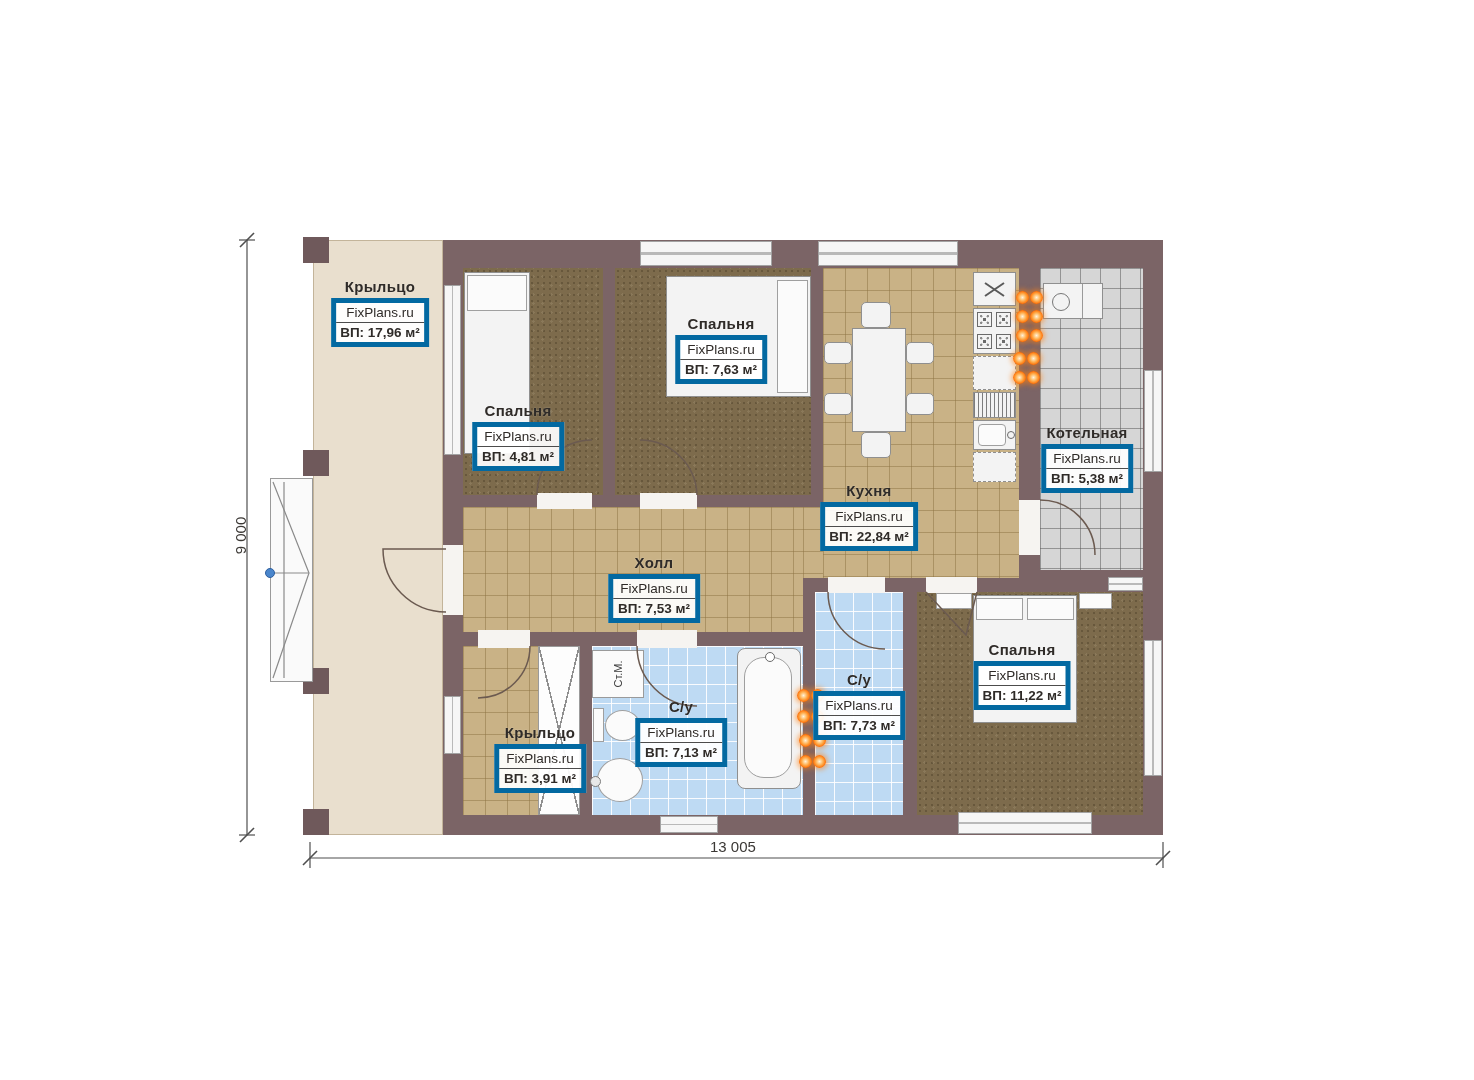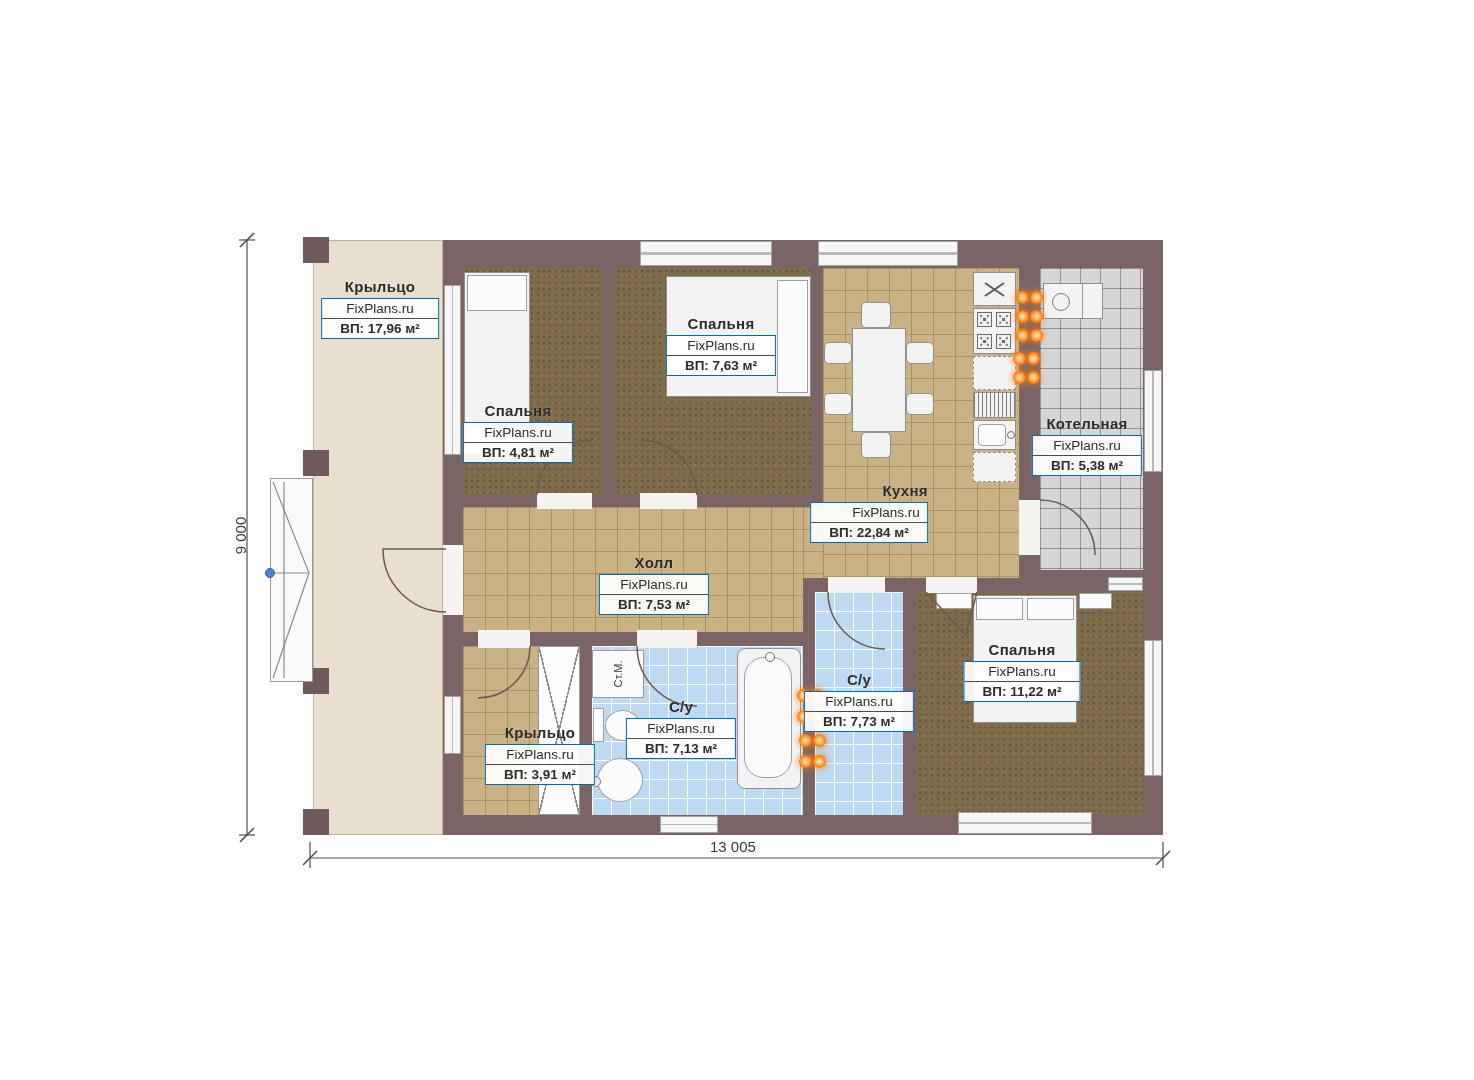--- a/index.html
+++ b/index.html
@@ -50,23 +50,23 @@
       radial-gradient(circle at 75% 75%,#8a8a8a 1px,transparent 1.5px);}
   .glow-pair{display:flex;gap:1px;}
   .glow{width:13px;height:13px;border-radius:50%;
     background:radial-gradient(circle,#fff3da 0%,#ffb254 38%,#ff7207 68%,rgba(255,114,7,0) 100%);
     box-shadow:0 0 5px 2px rgba(255,128,16,.55);}
 
   
   .room-label{position:absolute;transform:translateX(-50%);text-align:center;color:#2f2b28;}
   .room-name{font-size:15px;font-weight:bold;letter-spacing:.3px;white-space:nowrap;margin-bottom:3px;
     text-shadow:0 0 2px rgba(255,255,255,.35);}
-  .room-box{display:inline-block;background:rgba(255,255,255,.93);border:1px solid #0369a1;}
+  .room-box{display:inline-block;background:rgba(255,255,255,.93);border:5px solid #0369a1;}
   .room-brand{font-size:13.5px;padding:2px 7px 2px;border-bottom:1px solid #4c4c4c;white-space:nowrap;}
-  .room-area{font-size:13.5px;font-weight:bold;padding:2px 18px 2px;white-space:nowrap;}
+  .room-area{font-size:13.5px;font-weight:bold;padding:2px 4px 2px;white-space:nowrap;}
 
   .wm-box{background:#fbfbfb;border:1px solid #9a9a9a;box-sizing:border-box;
     display:flex;align-items:center;justify-content:center;}
   .wm-text{transform:rotate(-90deg);font-size:11px;color:#3a3a3a;white-space:nowrap;}
 
   .dim-text{position:absolute;font-size:15px;color:#3b3835;white-space:nowrap;}
   .overlay{position:absolute;left:0;top:0;pointer-events:none;}
 </style>
 </head>
 <body>
@@ -254,26 +254,26 @@
   <div class="room-label" style="left:518px;top:402px;">
     <div class="room-name">Спальня</div>
     <div class="room-box"><div class="room-brand">FixPlans.ru</div>
       <div class="room-area">ВП: 4,81 м²</div></div>
   </div>
   <div class="room-label" style="left:721px;top:315px;">
     <div class="room-name">Спальня</div>
     <div class="room-box"><div class="room-brand">FixPlans.ru</div>
       <div class="room-area">ВП: 7,63 м²</div></div>
   </div>
-  <div class="room-label" style="left:869px;top:482px;text-align:right;">
+  <div class="room-label" style="left:869px;top:482px;">
     <div class="room-name">Кухня</div>
     <div class="room-box"><div class="room-brand">FixPlans.ru</div>
       <div class="room-area">ВП: 22,84 м²</div></div>
   </div>
-  <div class="room-label" style="left:1087px;top:415px;">
+  <div class="room-label" style="left:1087px;top:424px;">
     <div class="room-name">Котельная</div>
     <div class="room-box"><div class="room-brand">FixPlans.ru</div>
       <div class="room-area">ВП: 5,38 м²</div></div>
   </div>
   <div class="room-label" style="left:654px;top:554px;">
     <div class="room-name">Холл</div>
     <div class="room-box"><div class="room-brand">FixPlans.ru</div>
       <div class="room-area">ВП: 7,53 м²</div></div>
   </div>
   <div class="room-label" style="left:540px;top:724px;">

